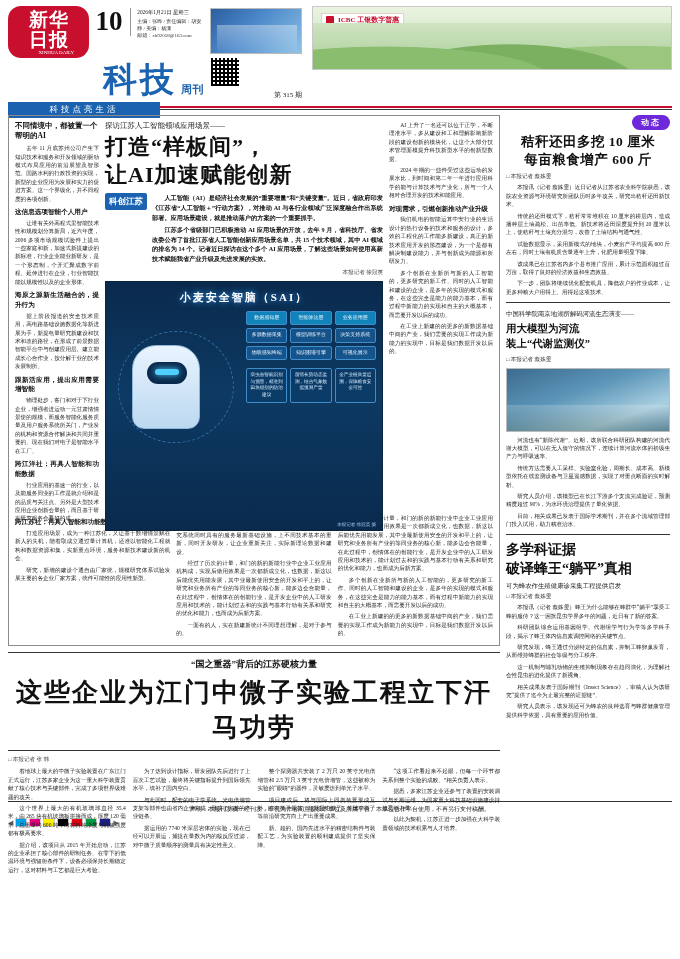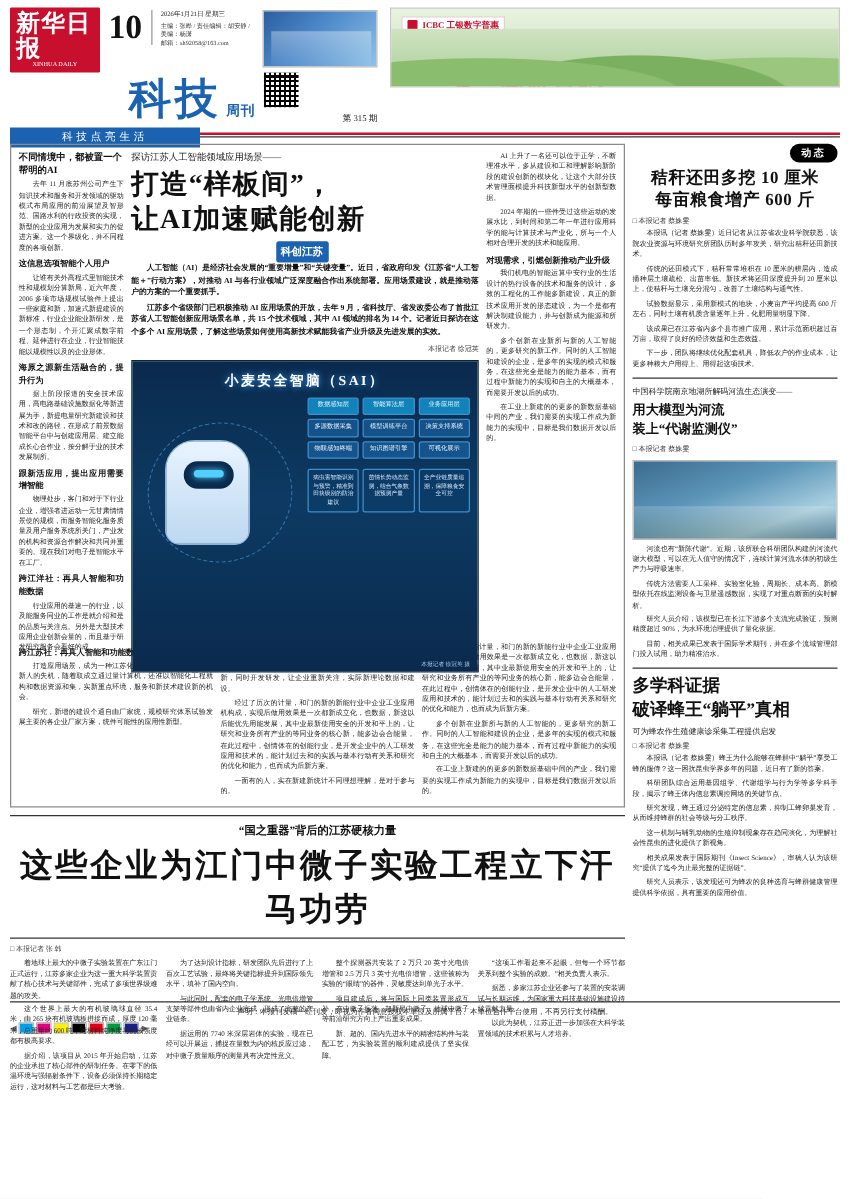--- a/index.html
+++ b/index.html
@@ -27,23 +27,23 @@
   .mast-title-row {
     display:flex; align-items:flex-start; gap:4px;
   }
   .logo-box {
     background:#c8102e;
     color:#fff;
     font-family:"Liberation Serif", serif;
     font-weight:bold;
     font-size:19px;
     letter-spacing:1px;
-    padding:4px 5px 3px 5px;
+    padding:4px 5px 3px 21px;
     line-height:1.05;
-    border-radius:1px;
+    border-radius:13px;
   }
   .logo-box small { display:block; font-size:5px; letter-spacing:0; font-weight:normal; text-align:center; }
   .page-num {
     font-size:27px; font-weight:bold; color:#111;
     line-height:1; margin-left:3px; padding-top:2px;
   }
   .vbar { width:1px; background:#999; height:28px; margin:2px 3px 0 3px; }
   .mast-meta {
     font-size:5.0px; color:#333; line-height:1.45; padding-top:3px;
   }
@@ -255,21 +255,21 @@
   }
   .bottom-rule { height:1px; background:#333; margin:3px 0 5px 0; }
   .bottom-cols { display:flex; gap:7px; }
   .bottom-cols > div { flex:1; }
 
   
   .side-flag {
     display:flex; justify-content:flex-end; margin-bottom:3px;
   }
   .flag-pill {
-    background:#000000; color:#fff; font-size:8px; font-weight:bold;
+    background:#6d28d9; color:#fff; font-size:8px; font-weight:bold;
     padding:2px 9px; border-radius:9px; letter-spacing:2px;
   }
   .side-hl {
     font-size:13.5px; font-weight:bold; color:#111; line-height:1.35;
     letter-spacing:0.5px; margin:2px 0 4px 0;text-align:center;
   }
   .side-hl .l2{ display:block; }
   .side-sep { height:1px; background:#333; margin:6px 0; }
   .side-hl2 {
     font-size:10.5px; font-weight:bold; color:#111; line-height:1.42;
@@ -389,21 +389,21 @@
             </div>
           </div>
 
           <div class="ft-mid">
             <div class="kicker">探访江苏人工智能领域应用场景——</div>
             <div class="headline">
               <span>打造“样板间”，</span>
               <span class="l2">让AI加速赋能创新</span>
             </div>
 
-            <div style="display:flex; gap:0; align-items:center;flex-direction:column;">
+            <div style="display:flex; gap:0; align-items:flex-start;">
               <div class="tag-badge">
                 <span>科创江苏</span>
               </div>
               <div class="lead" style="flex:1;">
                 <p>人工智能（AI）是经济社会发展的“重要增量”和“关键变量”。近日，省政府印发《江苏省“人工智能＋”行动方案》，对推动 AI 与各行业领域广泛深度融合作出系统部署。应用场景建设，就是推动落户的方案的一个重要抓手。</p>
                 <p>江苏多个省级部门已积极推动 AI 应用场景的开放，去年 9 月，省科技厅、省发改委公布了首批江苏省人工智能创新应用场景名单，共 15 个技术领域，其中 AI 领域的排名为 14 个。记者近日探访在这个多个 AI 应用场景，了解这些场景如何使用高新技术赋能我省产业升级及先进发展的实效。</p>
                 <p></p>
               </div>
             </div>
             <div class="byline">本报记者 徐冠英</div>

